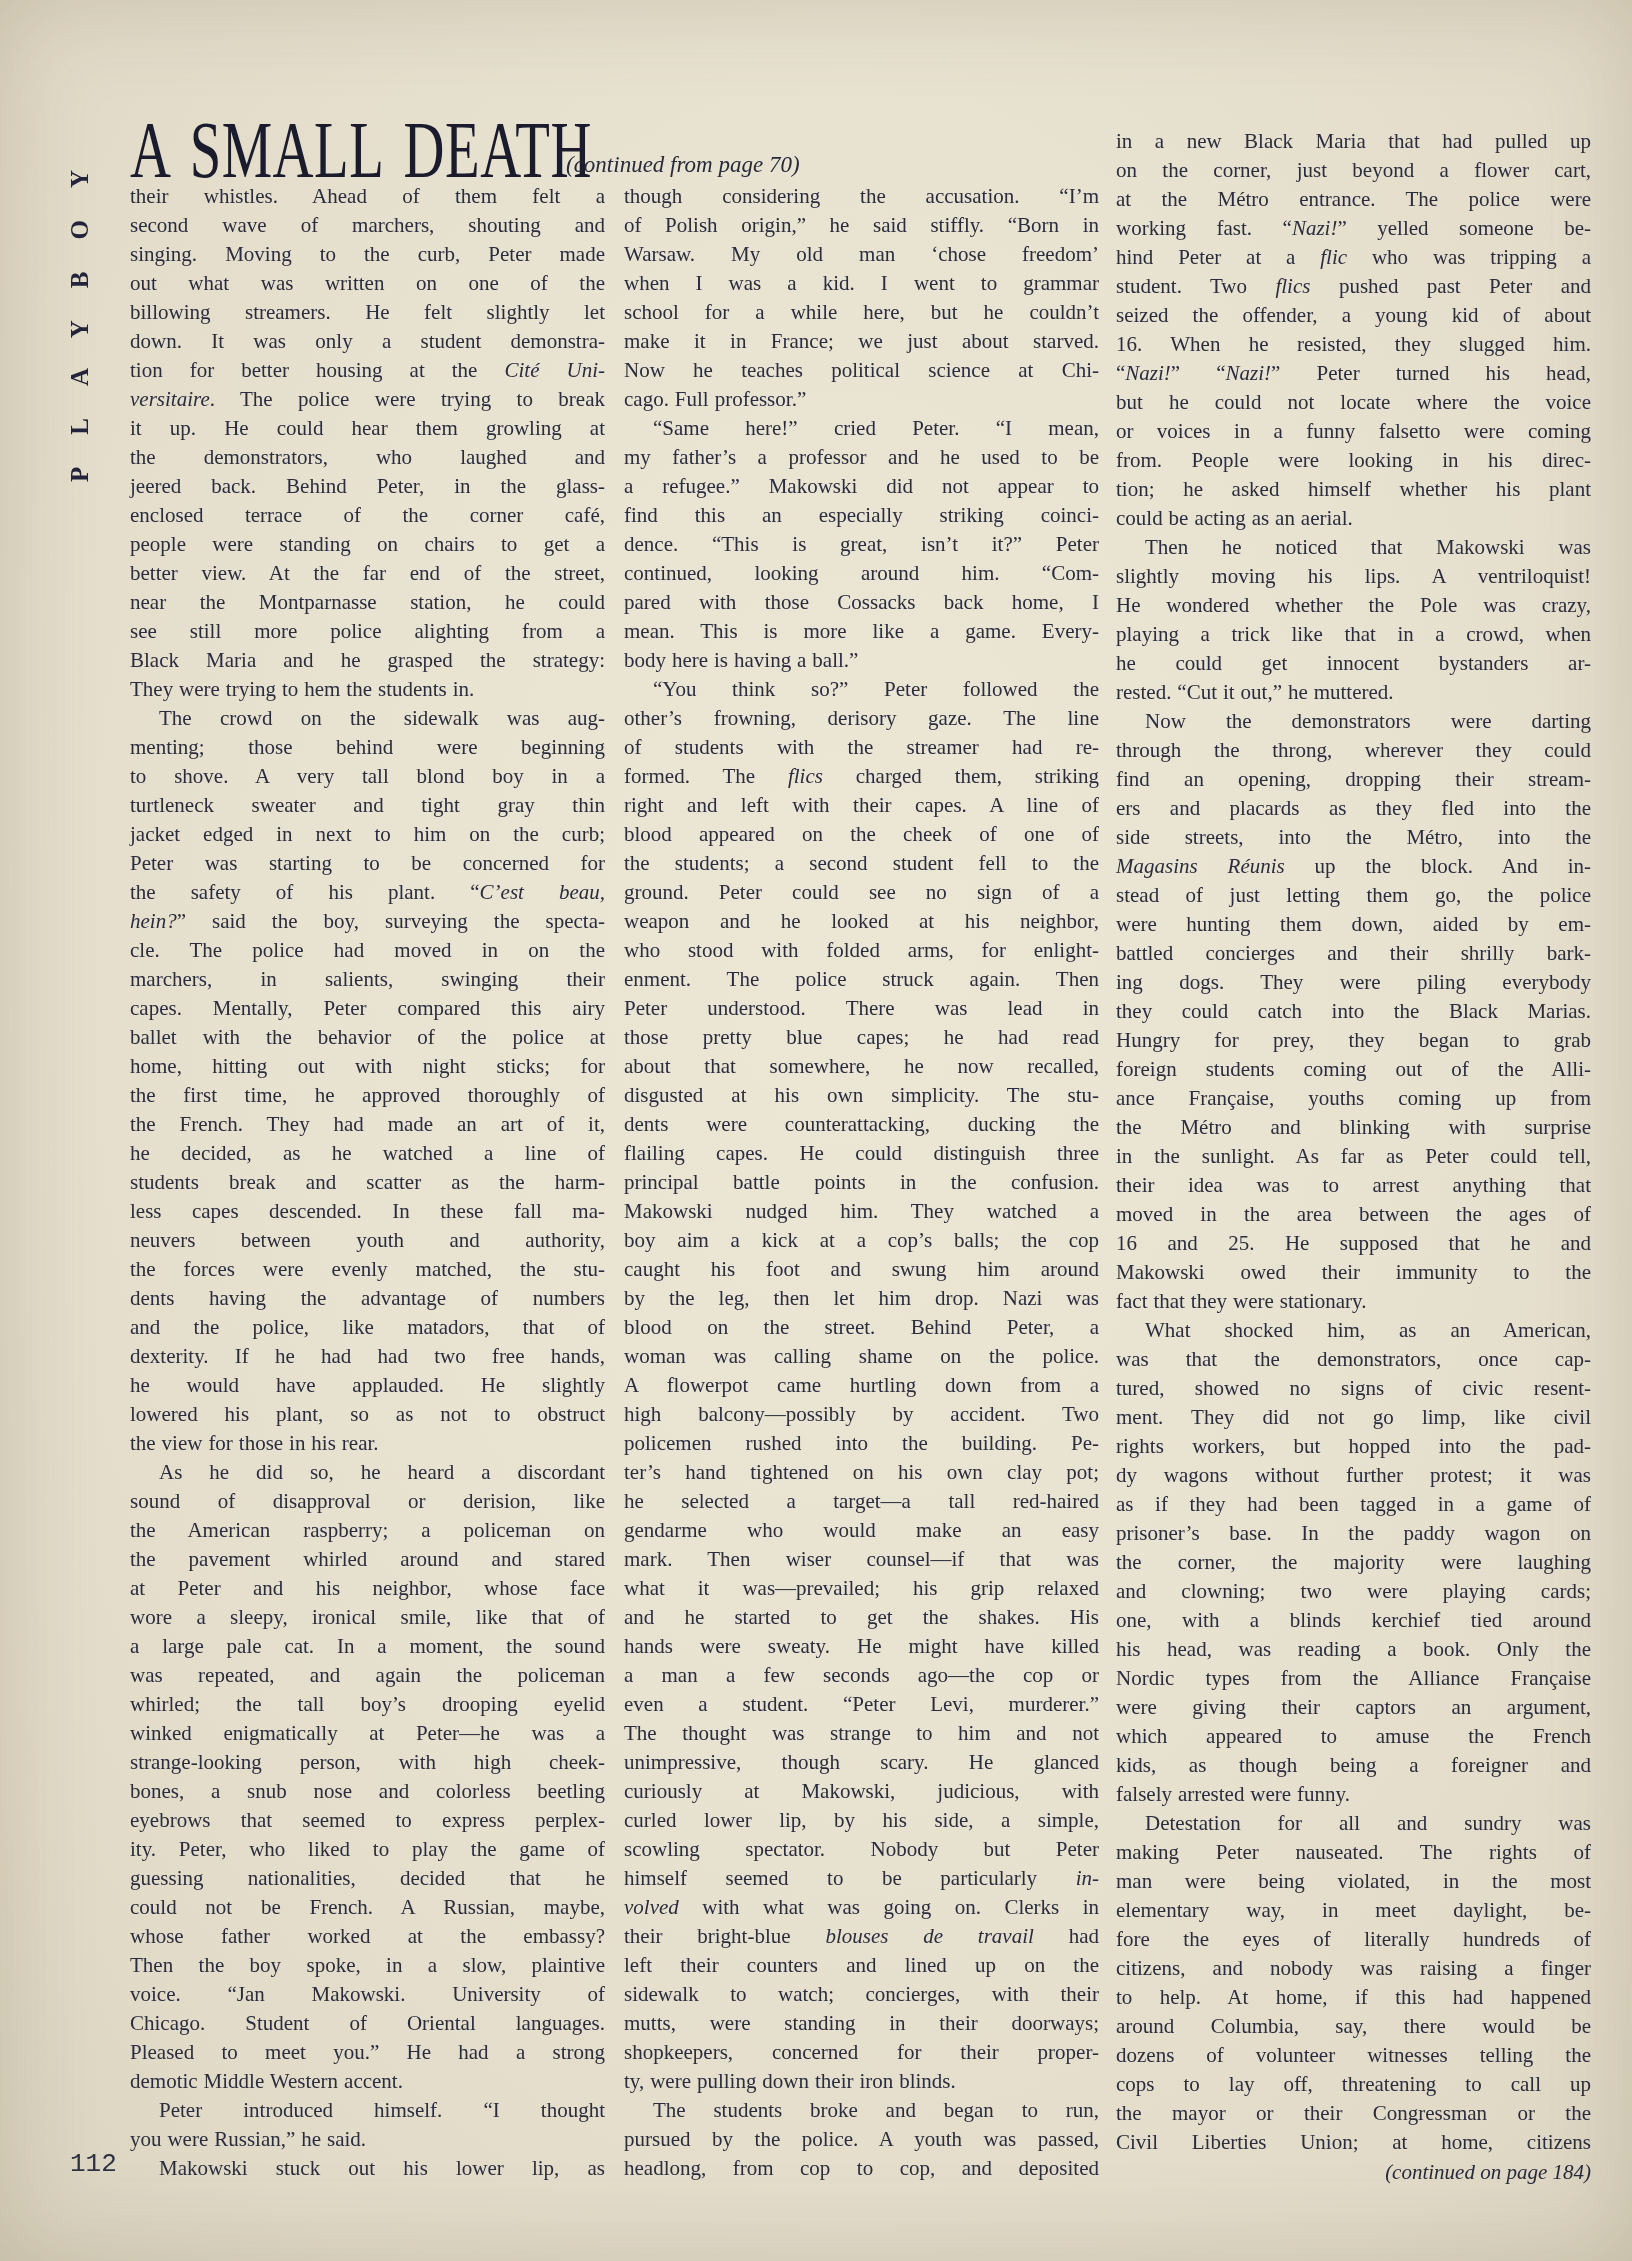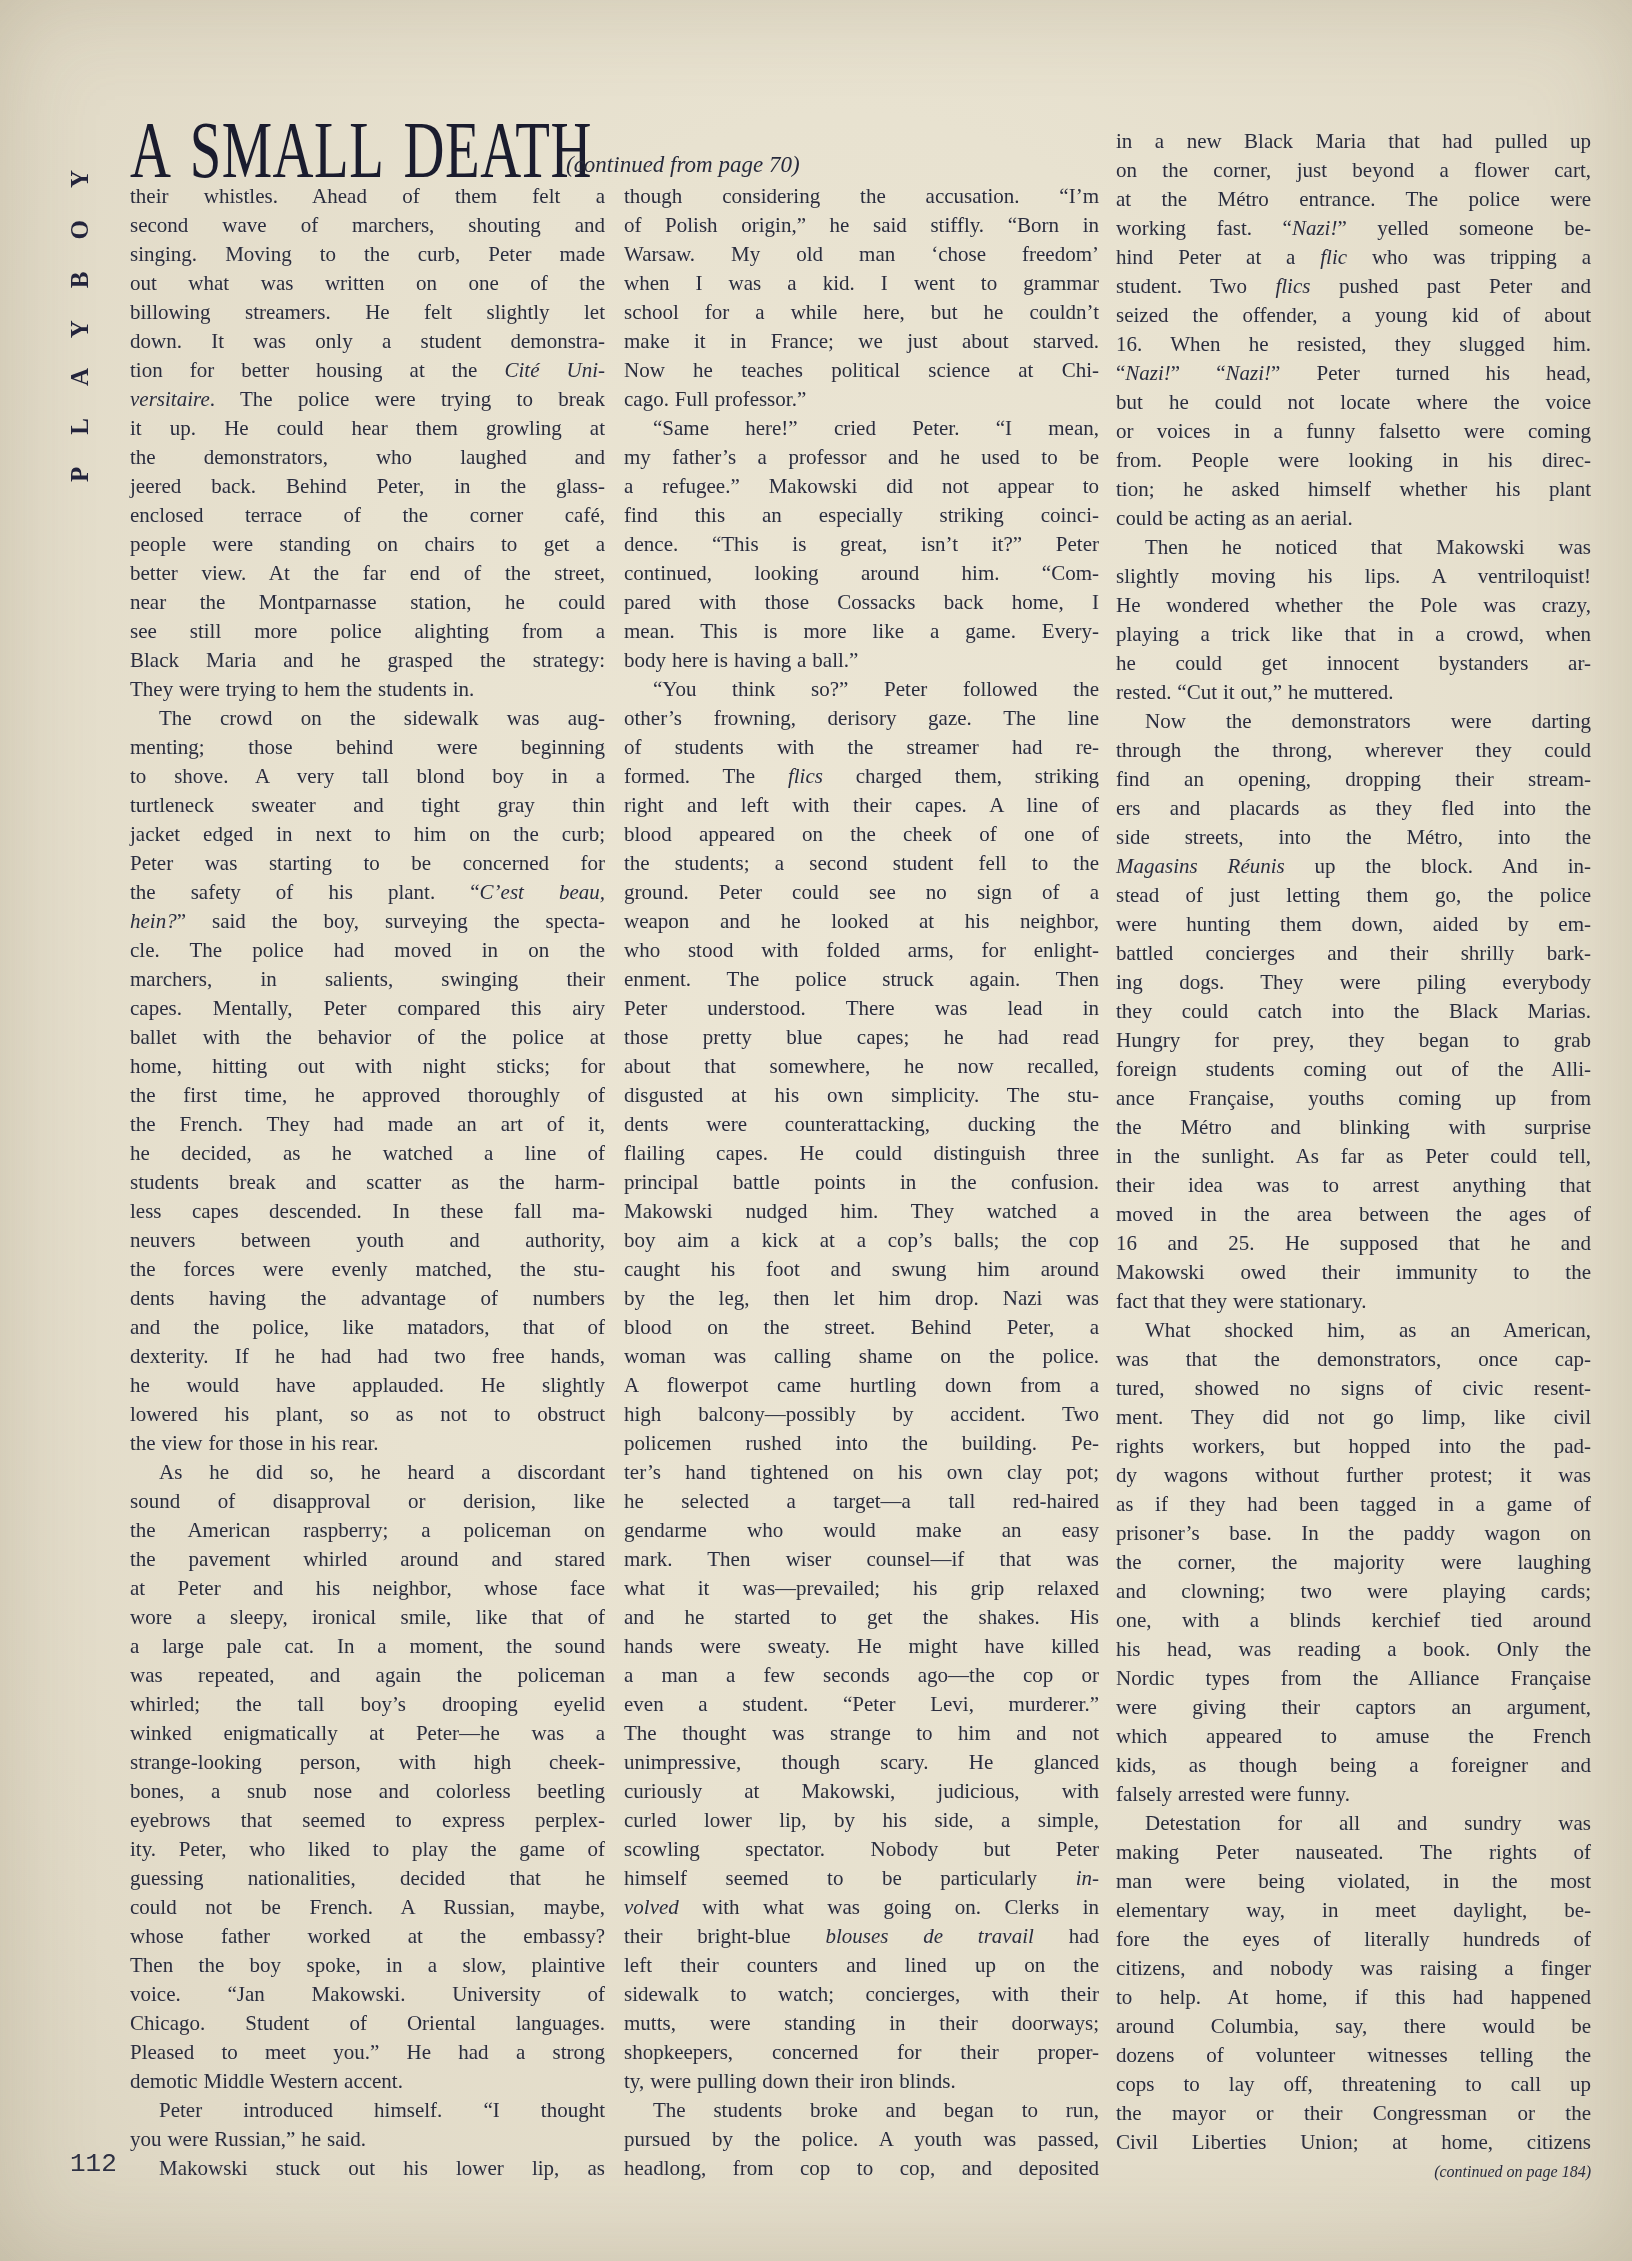--- a/index.html
+++ b/index.html
@@ -39,21 +39,21 @@
     height:29px;line-height:29px;
     text-align:justify;text-align-last:justify;
     text-justify:inter-word;
     word-spacing:0.7px;
   }
   .ln i{font-style:italic;}
   .ind{text-indent:29px;}
   .end{text-align-last:left;}
   .cont-on{
     font-family:"Liberation Serif",serif;font-style:italic;
-    font-size:16px;color:#272a3c;
+    font-size:21px;color:#272a3c;
     height:30px;line-height:30px;
     text-align:right;text-align-last:right;
   }
   .pageno{
     position:absolute;left:70px;top:2149px;
     font-family:Liberation Mono, monospace;
     font-size:26px;color:#2e3143;line-height:31px;
   }
 </style>
 </head>

